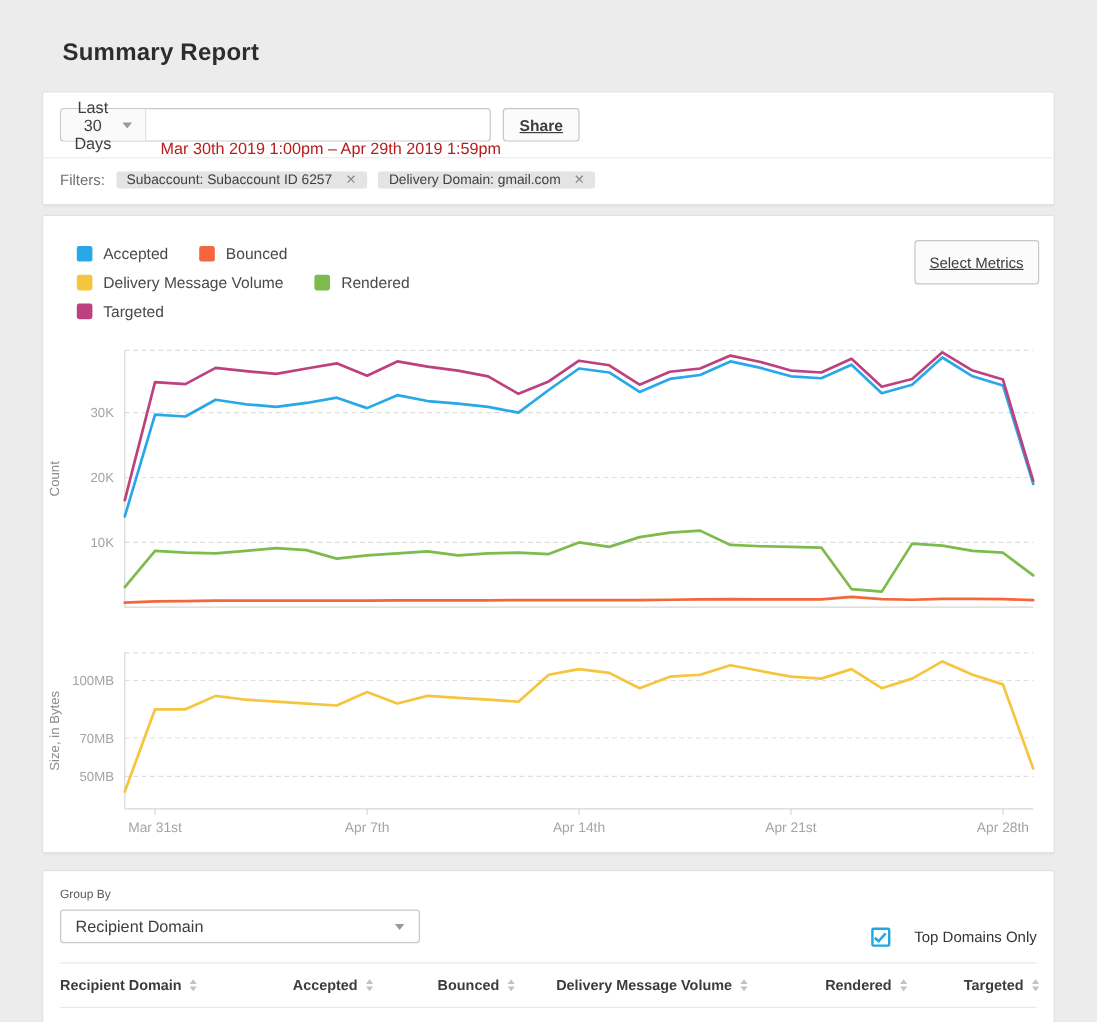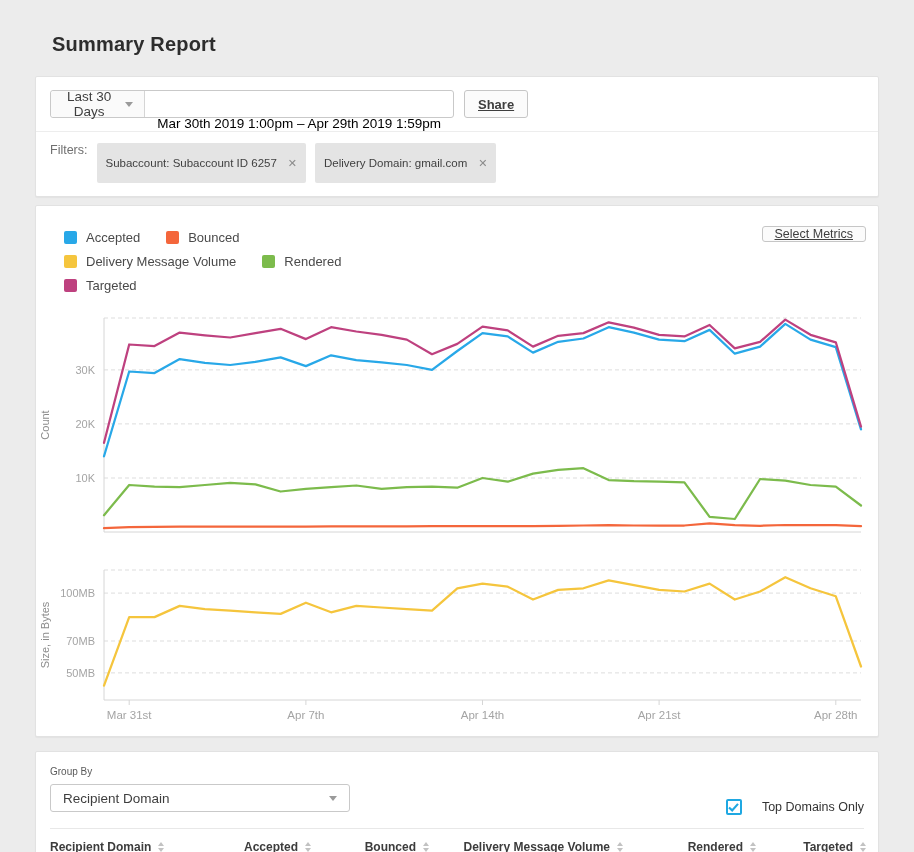--- a/index.html
+++ b/index.html
@@ -4,40 +4,40 @@
 <style>
   * { box-sizing: border-box; }
   body { margin: 0; background: #ECECEC; font-family: "Liberation Sans", sans-serif; }
   .page { position: relative; width: 914px; height: 852px; overflow: hidden; background: #ECECEC; }
   .page-title { margin: 17px; padding: 16px 0 0 35px; font-size: 20px; font-weight: 700; color: #2D2D2D; letter-spacing: .2px; height: 42px; }
 
   .card { background: #fff; border: 1px solid #E2E2E2; border-radius: 2px; margin-left: 35px; width: 844px; box-shadow: 0 1px 1px rgba(0,0,0,.04); }
 
   
   .fb-row1 { display: flex; align-items: center; padding: 13px 14px; gap: 10px; }
-  .date-control { display: flex; align-items: stretch; height: 28px; width: 404px; border: 1px solid #C9C9C9; border-radius: 3px; background: #fff; flex: none; }
+  .date-control { display: flex; align-items: stretch; height: 28px; width: 359px; border: 1px solid #C9C9C9; border-radius: 3px; background: #fff; flex: none; }
   .preset-btn { display: flex; align-items: center; gap: 9px; padding: 0 11px; background: #FAFAFA; border: none; border-right: 1px solid #D5D5D5; border-radius: 3px 0 0 3px; font-family: inherit; font-size: 13.5px; color: #3E3E3E; cursor: pointer; }
   .caret { width: 0; height: 0; border-left: 4px solid transparent; border-right: 4px solid transparent; border-top: 5px solid #9A9A9A; }
-  .date-text { display: flex; align-items: center; padding: 0 12px; font-size: 13.5px; color: #000000; white-space: nowrap; margin-top: 32px; }
+  .date-text { display: flex; align-items: center; padding: 0 12px; font-size: 13.5px; color: #b91c1c; white-space: nowrap; margin-top: 32px; }
   .search-input { flex: 1; height: 28px; border: 1px solid #C9C9C9; border-radius: 3px; padding: 0 11px; font-family: inherit; font-size: 13px; color: #444; }
   .search-input::placeholder { color: #A9A9A9; }
   .btn { height: 28px; padding: 0 13px; border: 1px solid #C6C6C6; background: #FBFBFB; border-radius: 3px; font-family: inherit; font-size: 13px; font-weight: 600; color: #3E3E3E; cursor: pointer; text-decoration: underline; }
   .fb-divider { border-top: 1px solid #EDEDED; }
   .filters-row { display: flex; align-items: flex-start; gap: 9px; padding: 11px 14px 13px; }
   .filters-label { font-size: 12.5px; color: #6F6F6F; }
-  .tag { display: inline-flex; align-items: center; gap: 11px; background: #E4E4E4; border-radius: 2px; padding: 14px 9px; font-size: 11.5px; color: #3F3F3F; }
+  .tag { display: inline-flex; align-items: center; gap: 11px; background: #E4E4E4; border-radius: 2px; padding: 1px 9px; font-size: 11.5px; color: #3F3F3F; }
   .tag-x { color: #8B8B8B; font-size: 11px; cursor: pointer; line-height: 1; }
 
   
   .chart-card { position: relative; margin-top: 8px; height: 532px; }
   .legend { position: absolute; left: 28px; top: 24px; width: 340px; display: flex; flex-wrap: wrap; column-gap: 26px; row-gap: 9px; }
   .legend-item { display: flex; align-items: center; gap: 9px; cursor: pointer; }
   .swatch { width: 13px; height: 13px; border-radius: 2px; flex: none; }
   .legend-label { font-size: 13px; color: #4A4A4A; white-space: nowrap; }
-  .select-metrics { position: absolute; right: 12px; top: 20px; font-weight: 400; font-size: 12.5px; padding: 0 12px; height: 16px; }
+  .select-metrics { position: absolute; right: 12px; top: 20px; font-weight: 400; font-size: 12.5px; padding: 0 12px; height: 37px; }
   svg.chart { position: absolute; left: 0; display: block; }
   #chart-top { top: 100px; }
   #chart-bottom { top: 352px; }
   .grid { stroke: #DDDDDD; stroke-width: 1; stroke-dasharray: 4 3; }
   .axis { stroke: #D6D6D6; stroke-width: 1; }
   .ytick { fill: #A4A4A4; font-size: 11px; text-anchor: end; font-family: "Liberation Sans", sans-serif; }
   .xtick { fill: #A4A4A4; font-size: 11.5px; text-anchor: middle; font-family: "Liberation Sans", sans-serif; }
   .ylabel { fill: #8C8C8C; font-size: 11px; text-anchor: middle; font-family: "Liberation Sans", sans-serif; }
 
   

